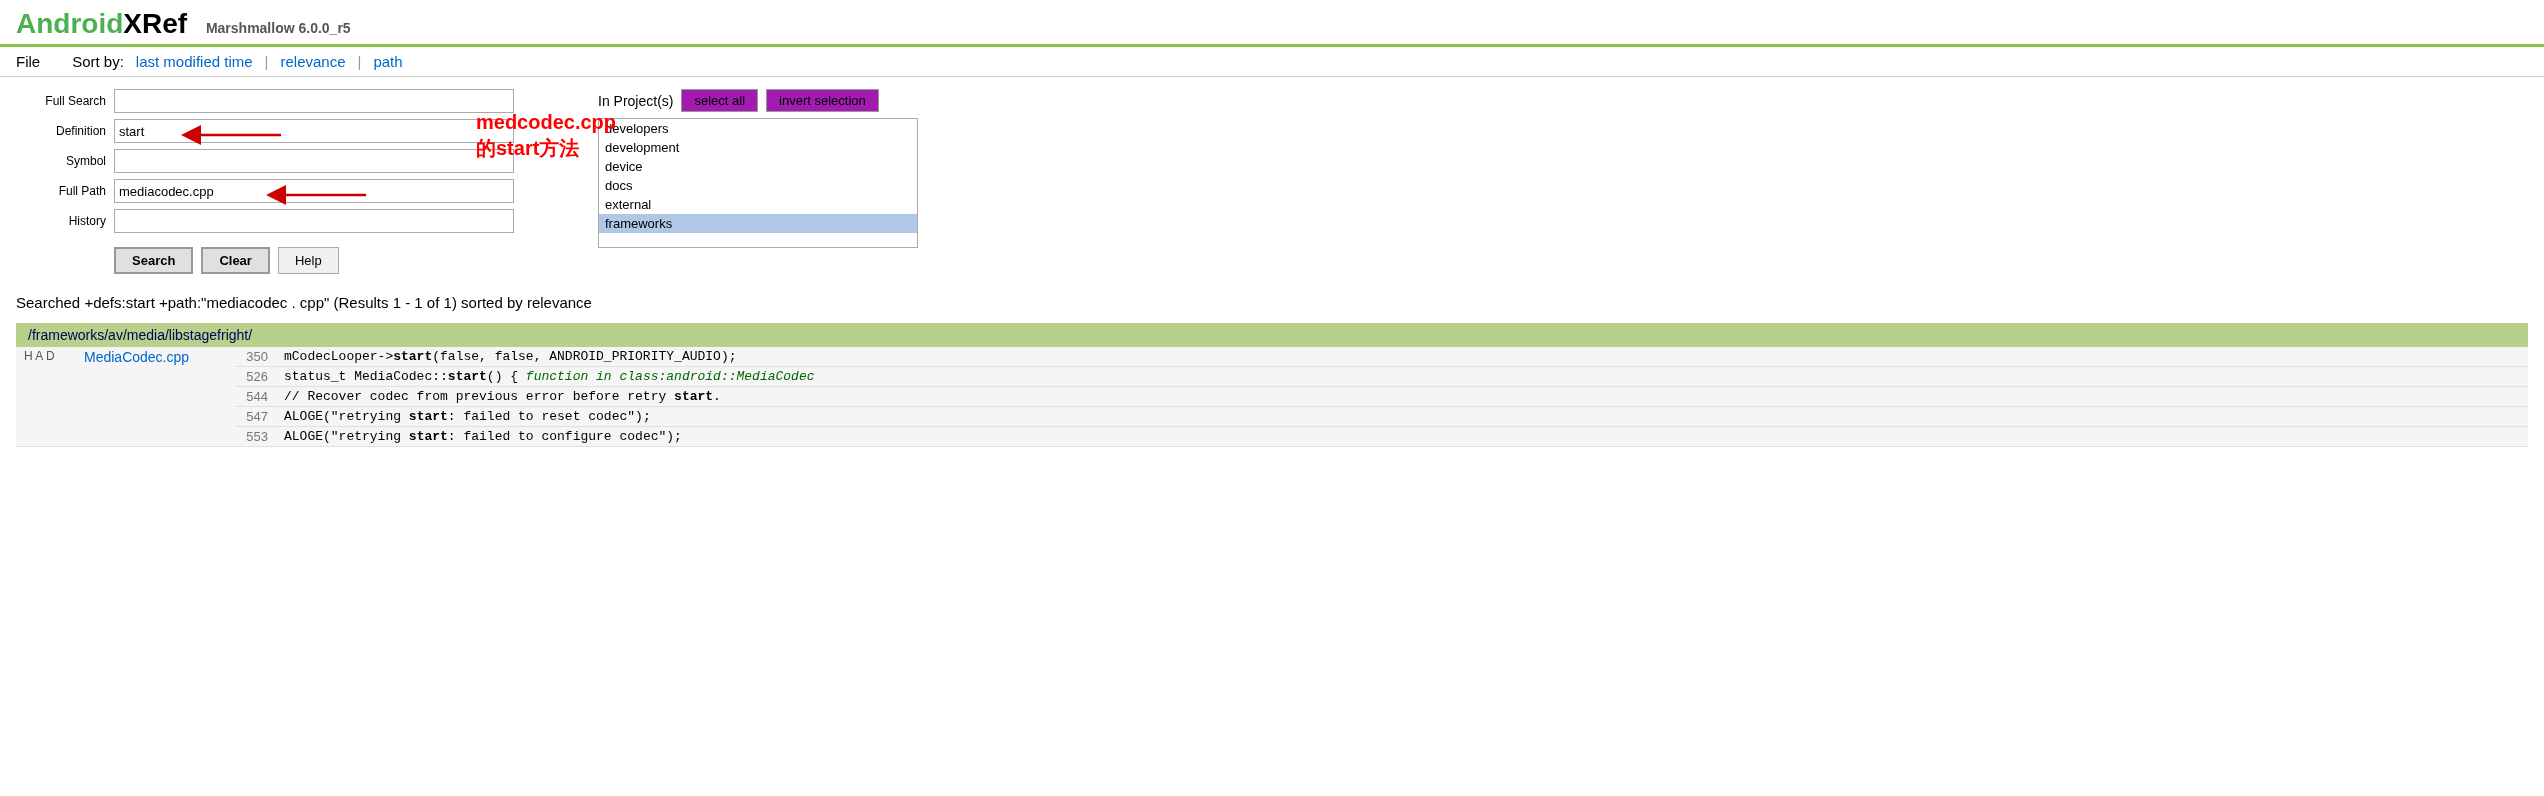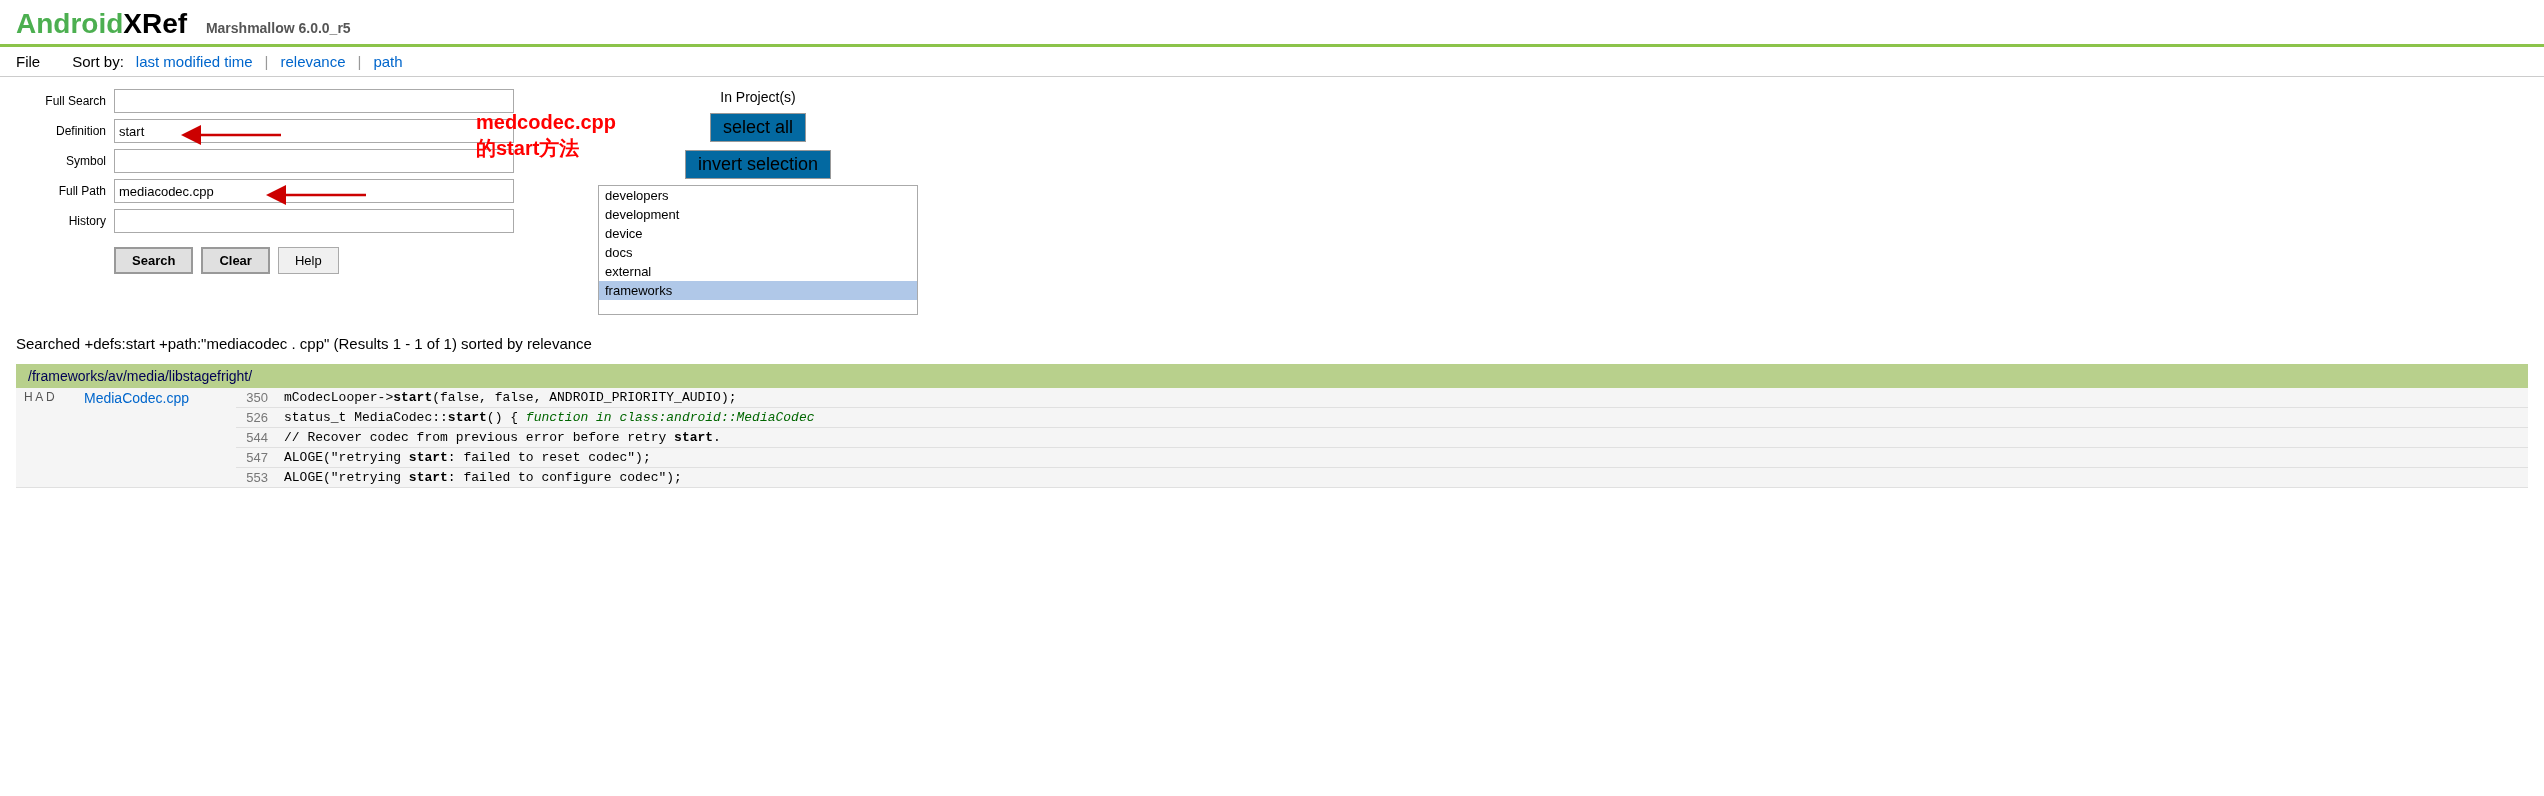--- a/index.html
+++ b/index.html
@@ -115,31 +115,30 @@
     
     #projects-panel {
       display: flex;
       flex-direction: column;
       gap: 6px;
     }
     #projects-header {
       display: flex;
       align-items: center;
       gap: 8px;
-      flex-direction: column;
     }
     #projects-label {
       font-size: 14px;
       color: #000;
       font-weight: normal;
     }
     .proj-btn {
       padding: 3px 12px;
-      font-size: 18px;
-      background: #0369a1;
+      font-size: 13px;
+      background: #a21caf;
       border: 1px solid #999;
       cursor: pointer;
       color: #000;
     }
     #projects-list {
       width: 320px;
       height: 130px;
       border: 1px solid #aaa;
       overflow-y: scroll;
       background: #fff;

